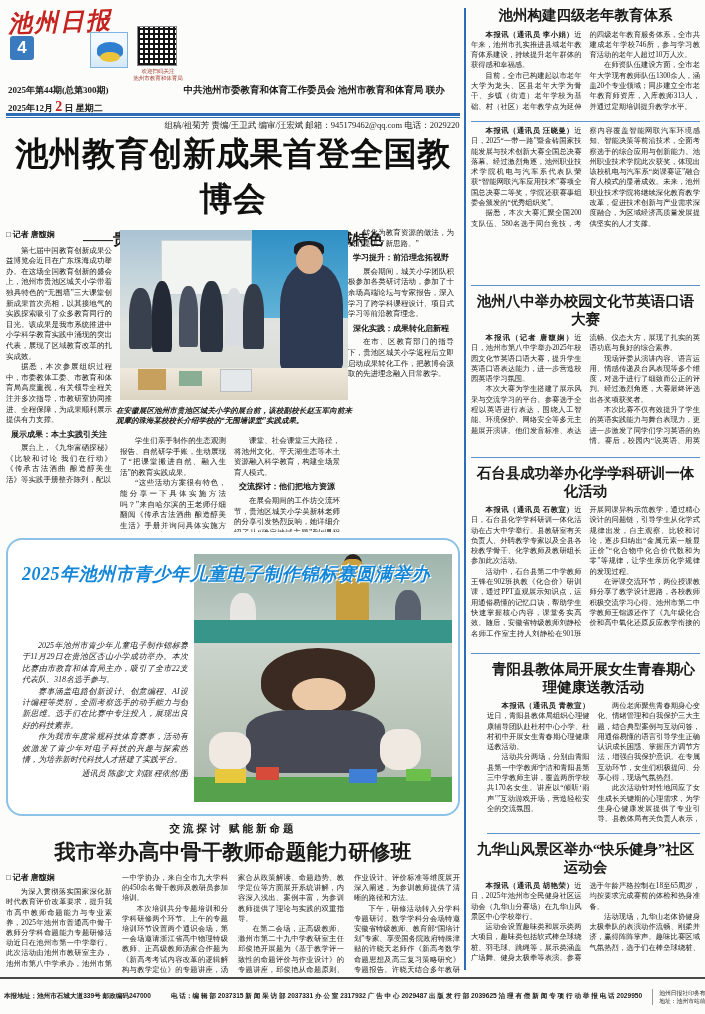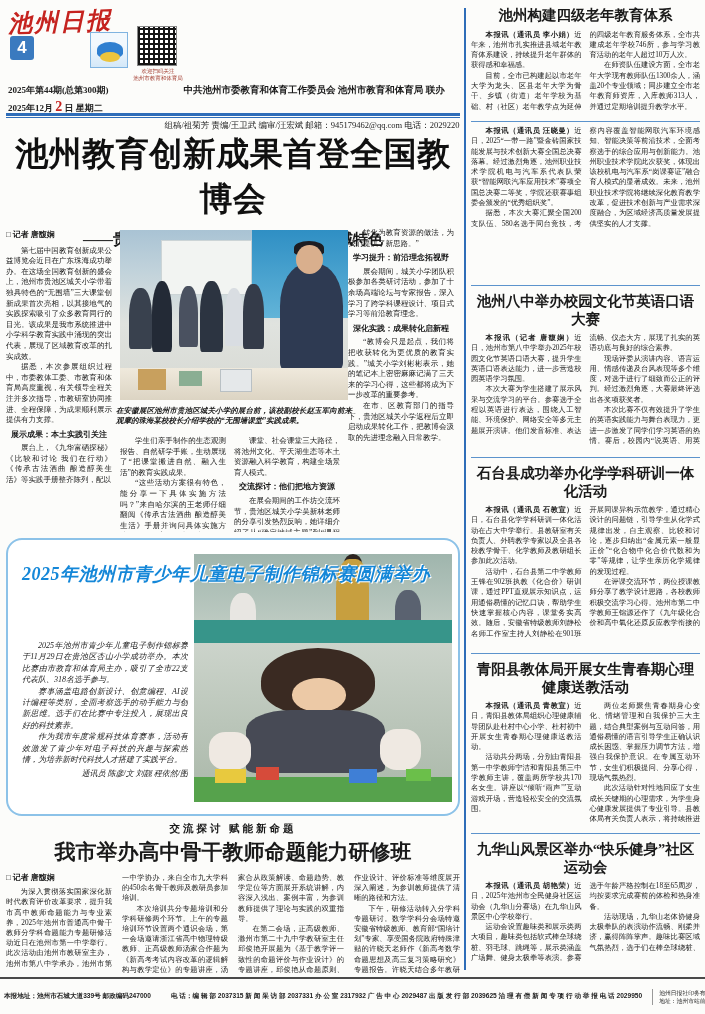--- a/index.html
+++ b/index.html
@@ -106,21 +106,21 @@
   .sem-byline { font-size:8px; font-weight:bold; margin-bottom:4px; }
   
   .r-art { overflow:hidden; border-bottom:1px solid #5c93cc; padding:4px 0 2px; }
   .r-art:last-child { border-bottom:none; }
   .r-art h3 { text-align:center; font-size:14.5px; line-height:17.5px; font-weight:900; margin:3px 4px 5px; }
   .rc-body { column-count:2; column-gap:8px; font-size:7.3px; line-height:10.3px; overflow:hidden; }
   .r1 { height:122px; } .r1 .rc-body { height:88px; }
   .r2 { height:164px; } .r2 .rc-body { height:112px; }
   .r3 { height:172px; } .r3 .rc-body { height:120px; }
   .r4 { height:196px; } .r4 .rc-body { height:144px; }
-  .r5 { height:180px; } .r5 .rc-body { height:128px; }
+  .r5 { height:180px;margin-left:16px; } .r5 .rc-body { height:128px; }
   .r6 { height:138px; } .r6 .rc-body { height:86px; }
   p b, .rc-body b { font-weight:bold; }
   
   .footer { position:absolute; left:0; right:0; bottom:0; height:37px; border-top:2px solid #4a4a4a;
     display:flex; align-items:center; font-family:"Liberation Sans",sans-serif; font-size:6.6px; font-weight:bold;
     color:#222; padding:0 4px; gap:10px; }
   .footer .cell { white-space:nowrap; }
   .footer .sep { width:1px; height:22px; background:#999; }
   .f-box { display:flex; gap:6px; align-items:center; border-left:1px solid #999; padding-left:6px; }
   .f-box .two { font-weight:normal; font-size:5.8px; line-height:8px; white-space:nowrap; }
@@ -188,21 +188,20 @@
     <div class="lcol c4">
       <div>
           <p>转化为教育资源的做法，为我们提供了新思路。”</p>
         </div>
       <div class="lsub">学习提升：前沿理念拓视野</div>
       <div>
           <p>展会期间，城关小学团队积极参加各类研讨活动，参加了十余场高端论坛与专家报告，深入学习了跨学科课程设计、项目式学习等前沿教育理念。</p>
         </div>
       <div class="lsub">深化实践：成果转化启新程</div>
       <div>
-          <p>“教博会只是起点，我们将把收获转化为更优质的教育实践。”城关小学刘彬彬表示，她的笔记本上密密麻麻记满了三天来的学习心得，这些都将成为下一步改革的重要参考。</p>
           <p>在市、区教育部门的指导下，贵池区城关小学返程后立即启动成果转化工作，把教博会汲取的先进理念融入日常教学。</p>
         </div>
     </div>
     <div class="lead-photo">
       <div class="abs mp-panel"></div>
       <div class="abs mp-booth"></div>
       <div class="fig mp-f1"></div>
       <div class="fig mp-f2"></div>
       <div class="fig mp-f3"></div>
       <div class="fig mp-f4"></div>

